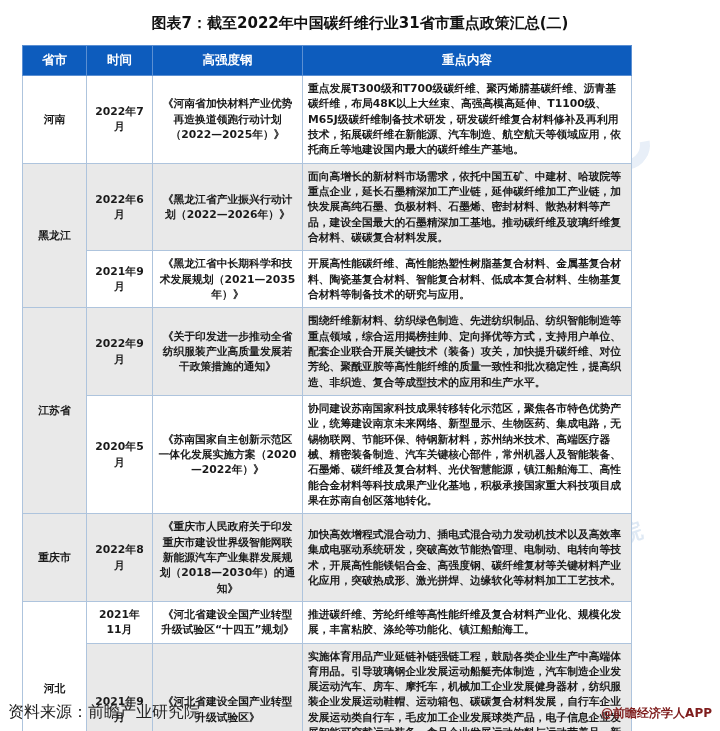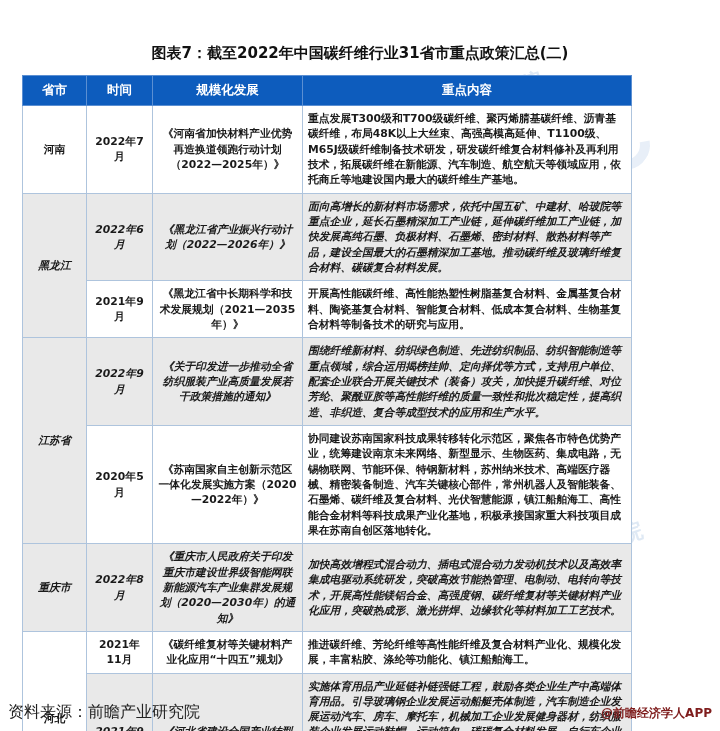--- a/index.html
+++ b/index.html
@@ -40,21 +40,20 @@
   
   .title {
     position: relative;
     z-index: 1;
     text-align: center;
     font-size: 15px;
     font-weight: bold;
     color: #111111;
     padding-top: 14px;
     padding-bottom: 12px;
-    margin-top: 30px;
   }
   
   table.policy {
     position: relative;
     z-index: 1;
     width: 610px;
     margin: 0 22px;
     border-collapse: collapse;
     table-layout: fixed;
   }
@@ -75,21 +74,21 @@
     font-size: 10.8px;
     font-weight: bold;
     color: #1a1a1a;
     padding: 5px 5px;
     line-height: 1.42;
     vertical-align: middle;
     background: #ffffff;
   }
   td.center { text-align: center; }
   td.content { text-align: left; }
-  tr.alt > td { background: #e9e9e9; font-style: italic; }
+  tr.alt > td { background: #e9e9e9; }
   td.prov-alt { background: #e9e9e9; }
   
   .footer {
     position: absolute;
     left: 8px; right: 8px;
     bottom: 8px;
     z-index: 1;
     display: flex;
     justify-content: space-between;
     align-items: baseline;
@@ -127,21 +126,21 @@
     <colgroup>
       <col class="c-prov">
         <col class="c-time">
         <col class="c-policy">
         <col>
     </colgroup>
     <thead>
       <tr>
         <th>省市</th>
         <th>时间</th>
-        <th>规模化发展</th>
+        <th>高强度钢</th>
         <th>重点内容</th>
       </tr>
     </thead>
     <tbody>
 
       <tr>
         <td class="center">河南</td>
         <td class="center">2022年7月</td>
         <td class="center">《河南省加快材料产业优势再造换道领跑行动计划（2022—2025年）》</td>
         <td class="content">重点发展T300级和T700级碳纤维、聚丙烯腈基碳纤维、沥青基碳纤维，布局48K以上大丝束、高强高模高延伸、T1100级、M65J级碳纤维制备技术研发，研发碳纤维复合材料修补及再利用技术，拓展碳纤维在新能源、汽车制造、航空航天等领域应用，依托商丘等地建设国内最大的碳纤维生产基地。</td>
@@ -167,28 +166,28 @@
       </tr>
       <tr>
         <td class="center">2020年5月</td>
         <td class="center">《苏南国家自主创新示范区一体化发展实施方案（2020—2022年）》</td>
         <td class="content">协同建设苏南国家科技成果转移转化示范区，聚焦各市特色优势产业，统筹建设南京未来网络、新型显示、生物医药、集成电路，无锡物联网、节能环保、特钢新材料，苏州纳米技术、高端医疗器械、精密装备制造、汽车关键核心部件，常州机器人及智能装备、石墨烯、碳纤维及复合材料、光伏智慧能源，镇江船舶海工、高性能合金材料等科技成果产业化基地，积极承接国家重大科技项目成果在苏南自创区落地转化。</td>
       </tr>
 
       <tr class="alt">
         <td class="center prov-alt">重庆市</td>
         <td class="center">2022年8月</td>
-        <td class="center">《重庆市人民政府关于印发重庆市建设世界级智能网联新能源汽车产业集群发展规划（2020—2030年）的通知》</td>
+        <td class="center">《重庆市人民政府关于印发重庆市建设世界级智能网联新能源汽车产业集群发展规划（2018—2030年）的通知》</td>
         <td class="content">加快高效增程式混合动力、插电式混合动力发动机技术以及高效率集成电驱动系统研发，突破高效节能热管理、电制动、电转向等技术，开展高性能镁铝合金、高强度钢、碳纤维复材等关键材料产业化应用，突破热成形、激光拼焊、边缘软化等材料加工工艺技术。</td>
       </tr>
 
       <tr>
         <td class="center" rowspan="2">河北</td>
         <td class="center">2021年11月</td>
-        <td class="center">《碳纤维复材等关键材料产业化应用“十四五”规划》</td>
+        <td class="center">《河北省建设全国产业转型升级试验区“十四五”规划》</td>
         <td class="content">推进碳纤维、芳纶纤维等高性能纤维及复合材料产业化、规模化发展，丰富粘胶、涤纶等功能化、镇江船舶海工。</td>
       </tr>
       <tr class="alt">
         <td class="center">2021年9月</td>
         <td class="center">《河北省建设全国产业转型升级试验区》</td>
         <td class="content">实施体育用品产业延链补链强链工程，鼓励各类企业生产中高端体育用品。引导玻璃钢企业发展运动船艇壳体制造，汽车制造企业发展运动汽车、房车、摩托车，机械加工企业发展健身器材，纺织服装企业发展运动鞋帽、运动箱包、碳碳复合材料发展，自行车企业发展运动类自行车，毛皮加工企业发展球类产品，电子信息企业发展智能可穿戴运动装备，食品企业发展运动饮料与运动营养品，新材料企业发展用于体育用品设备器材等的金属合金材料、高强玻璃钢、高强合成纤维、高强碳纤维、高分子复合纤维。</td>
       </tr>
     </tbody>
   </table>
 

